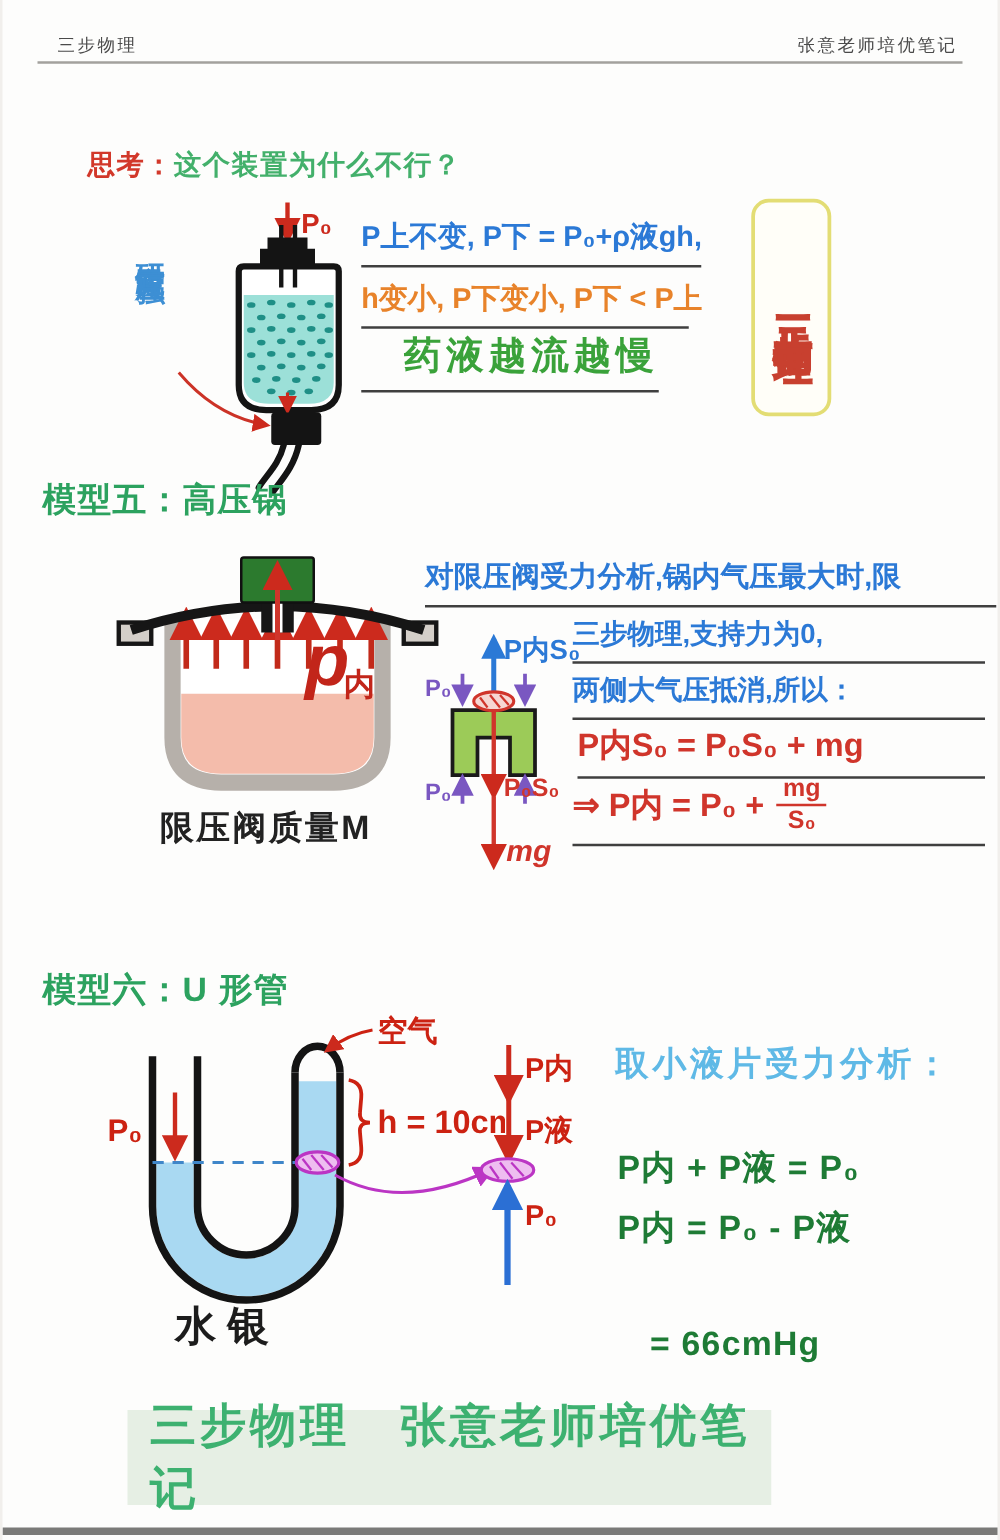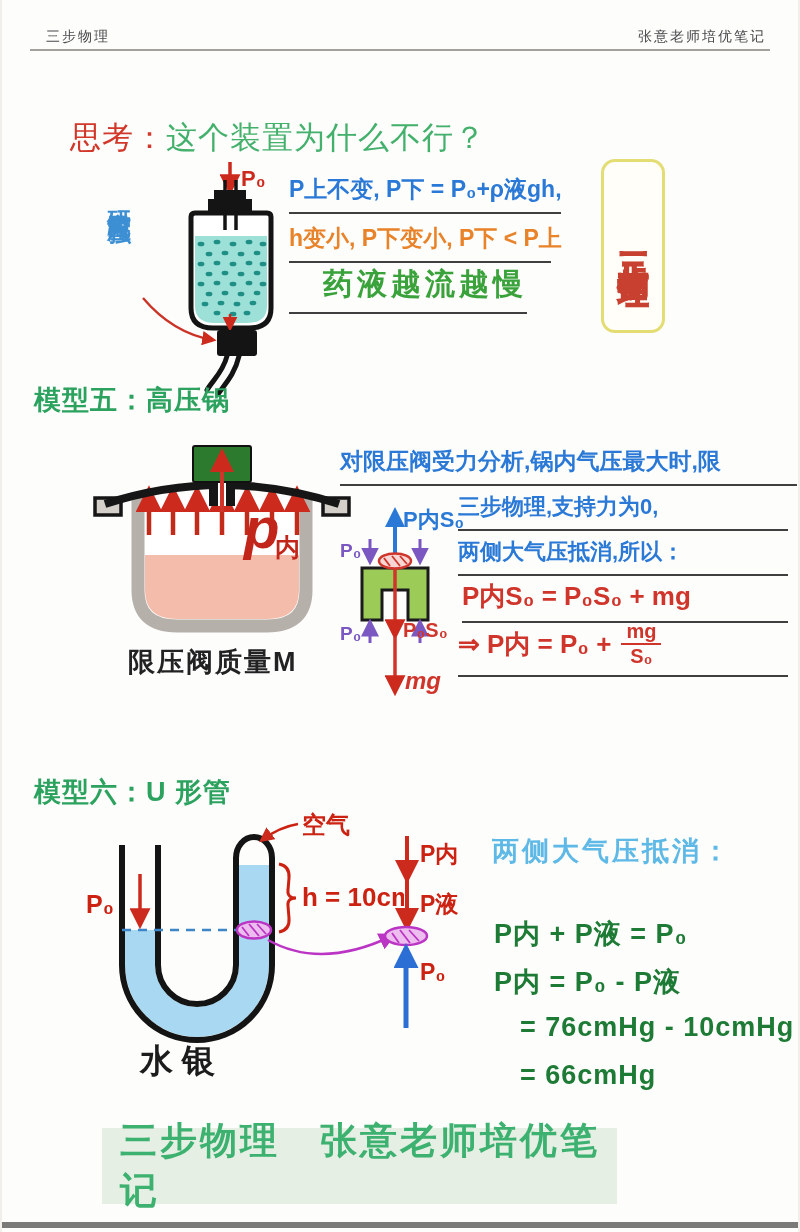--- a/index.html
+++ b/index.html
@@ -2,21 +2,21 @@
 <html><head>
 <meta charset="utf-8">
 <style>
   html,body{margin:0;padding:0;background:#ffffff;}
   body{font-family:"Liberation Sans",sans-serif;}
   #page{position:relative;width:800px;height:1232px;background:#fdfdfc;overflow:hidden;
         border-left:2px solid #f1efec;border-right:2px solid #f1efec;box-sizing:border-box;}
   .abs{position:absolute;}
   .hdr{font-size:14px;color:#4a4a4a;letter-spacing:2px;}
   .rule{height:2px;background:#a3a19d;}
-  .think{font-size:31px;font-weight:400;letter-spacing:1px;}
+  .think{font-size:22px;font-weight:700;letter-spacing:1px;}
   .think .lab{color:#d2382a;}
   .think .q{color:#43b06b;}
   .vtext{writing-mode:vertical-rl;text-orientation:upright;}
   .sideLabel{font-size:24px;font-weight:700;color:#3d8fd4;letter-spacing:2px;height:152px;}
   .uline{border-bottom:2.5px solid #3f3f3f;padding-bottom:7px;white-space:nowrap;}
   .note-blue{color:#2b79d6;font-size:23px;font-weight:700;}
   .note-orange{color:#e8832a;font-size:23px;font-weight:700;}
   .note-green{color:#3aa23a;font-size:30px;font-weight:700;letter-spacing:4px;text-align:right;}
   .badge{width:58px;height:168px;border:3px solid #e3dd74;border-radius:14px;background:#fffef8;
          display:flex;align-items:center;justify-content:center;}
@@ -226,24 +226,23 @@
     <ellipse cx="24" cy="106" rx="21" ry="9" fill="#eebdf0" stroke="#bb35c4" stroke-width="2.5"></ellipse>
     <g stroke="#bb35c4" stroke-width="1.8">
       <line x1="10" y1="103" x2="17" y2="113"></line>
         <line x1="18" y1="100" x2="28" y2="113"></line>
         <line x1="27" y1="100" x2="37" y2="111"></line>
     </g>
     <line x1="24" y1="198" x2="24" y2="118" stroke="#2b6fd4" stroke-width="5" marker-end="url(#mBlueU)"></line>
     <text x="38" y="150" font-size="23" font-weight="700" fill="#cc2212">P₀</text>
   </svg>
 
-  <div class="abs utitle" style="left:490px;top:833px;">两侧大气压抵消：</div>
+  <div class="abs utitle" style="left:490px;top:833px;">取小液片受力分析：</div>
   <div class="abs ueq" style="left:492px;top:884px;">P内 + P液 = P₀</div>
   <div class="abs ueq" style="left:492px;top:932px;">P内 = P₀ - P液</div>
-  <div class="abs ueq" style="left:518px;top:980px;">= 76cmHg - 10cmHg</div>
   <div class="abs ueq" style="left:518px;top:1028px;">= 66cmHg</div>
 
   <div class="abs banner" style="left:100px;top:1128px;">
     <span>三步物理　张意老师培优笔记</span>
   </div>
 
   <div class="abs botbar" style="left:0;top:1222px;width:800px;height:6px;"></div>
 
 </div>
 

